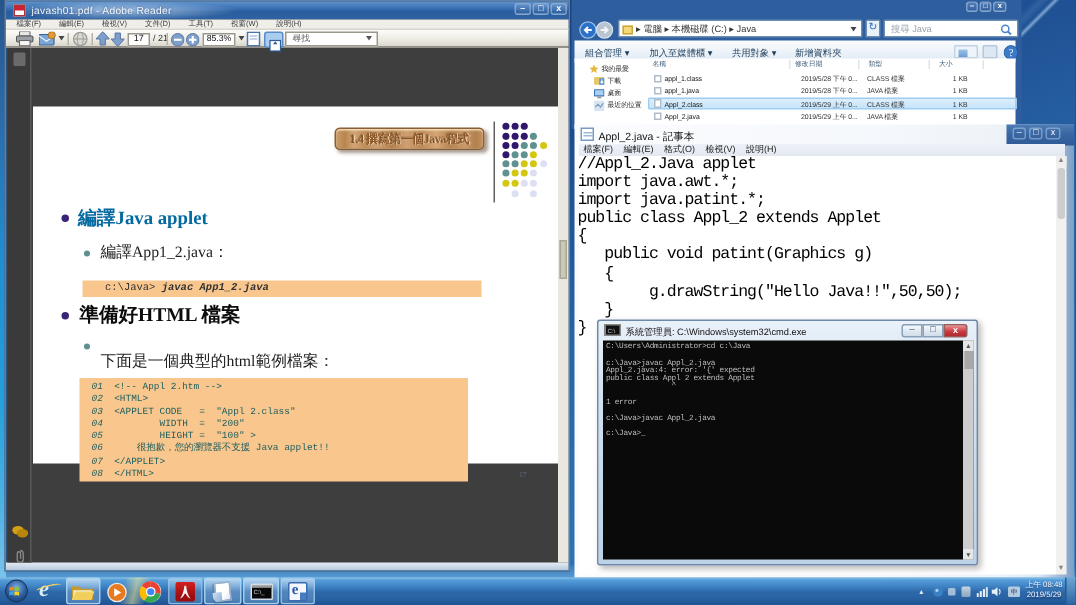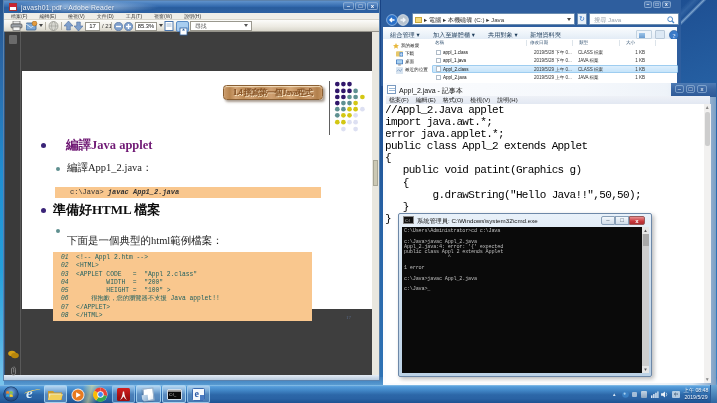--- a/index.html
+++ b/index.html
@@ -178,21 +178,21 @@
           <circle cx="12.4" cy="43.2" r="2.35" fill="#d3c713"></circle>
           <circle cx="18.5" cy="43.2" r="2.35" fill="#dde0f2"></circle>
           <circle cx="24.6" cy="43.2" r="2.35" fill="#dde0f2"></circle>
         <circle cx="12.4" cy="50.1" r="2.35" fill="#dde0f2"></circle>
           <circle cx="24.6" cy="50.1" r="2.35" fill="#dde0f2"></circle>
       </g>
     </svg>
 
 
     <div class="abs" style="left:19px; top:72px; width:5px; height:5px; border-radius:50%; background:#3a2478;"></div>
-    <div class="abs" style="left:44px; top:66px; font-size:12.5px; font-weight:bold; color:#701a75;">編譯Java applet</div>
+    <div class="abs" style="left:30px; top:66px; font-size:12.5px; font-weight:bold; color:#0369a1;">編譯Java applet</div>
 
     <div class="abs" style="left:34px; top:96px; width:4px; height:4px; border-radius:50%; background:#5f8f8f;"></div>
     <div class="abs" style="left:45px; top:89.5px; font-size:10.5px; color:#1d1d1d;">編譯App1_2.java：</div>
 
     <div class="abs" style="left:33px; top:115.5px; width:266px; height:11.5px; background:#f9c78e;"></div>
     <div class="abs" style="left:48px; top:117px; font-family:Liberation Mono, monospace; font-size:7px; color:#333;">c:\Java&gt;&nbsp;<b><i>javac App1_2.java</i></b></div>
 
     <div class="abs" style="left:19px; top:136.5px; width:5px; height:5px; border-radius:50%; background:#3a2478;"></div>
     <div class="abs" style="left:31px; top:129.5px; font-size:13px; font-weight:bold; color:#0c0c0c;">準備好HTML 檔案</div>
 
@@ -328,21 +328,21 @@
     <span class="abs" style="left:26px;top:1.5px;width:10px;height:8.5px;border:1px solid rgba(170,200,230,.55);border-radius:2px;color:#fff;font-size:6px;line-height:7.5px;text-align:center;">x</span>
   </div>
 
   <div class="abs" style="left:3px; top:13px; width:324px; height:8px; background:linear-gradient(180deg,#eef1f7,#e2e8f2); font-size:6px; color:#222; line-height:8px; padding-left:3px; white-space:nowrap;">
     <span style="margin-right:7px;">檔案(F)</span><span style="margin-right:7px;">編輯(E)</span><span style="margin-right:7px;">格式(O)</span><span style="margin-right:7px;">檢視(V)</span><span>說明(H)</span>
   </div>
 
   <div class="abs" style="left:3px; top:21px; width:318px; height:279px; background:#fff; overflow:hidden;">
     <pre style="position:absolute;left:-1px;top:0px;font-family:'Liberation Mono',monospace;font-size:11px;letter-spacing:-.65px;line-height:12.1px;color:#000;">//Appl_2.Java applet
 import java.awt.*;
-error java.applet.*;
+import java.patint.*;
 public class Appl_2 extends Applet
 {
    public void patint(Graphics g)
    {
         g.drawString("Hello Java!!",50,50);
    }
 }</pre>
   </div>
 
   <div class="abs" style="left:321px; top:21px; width:6.5px; height:279px; background:#f2f1f0;">

